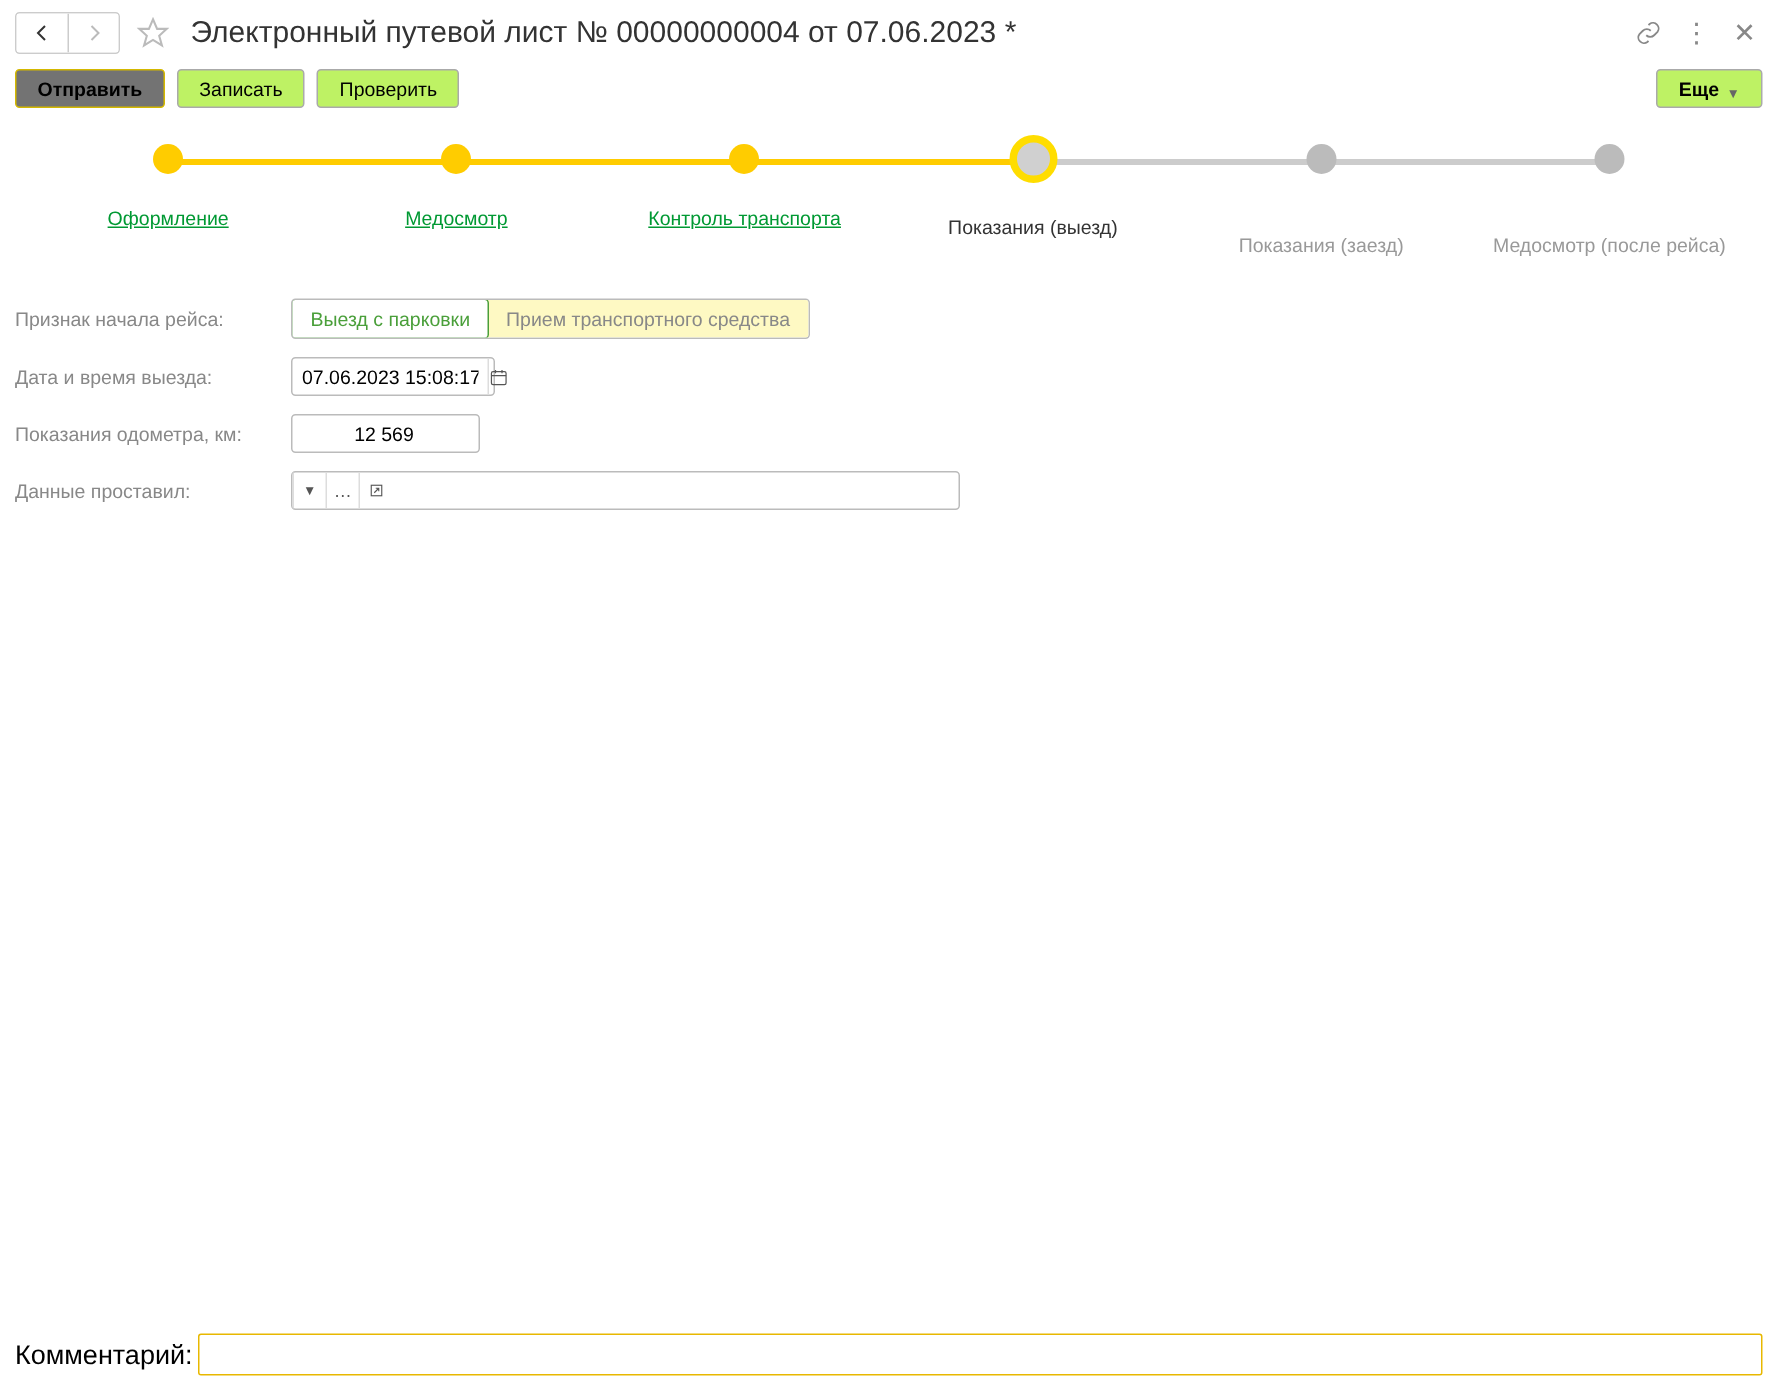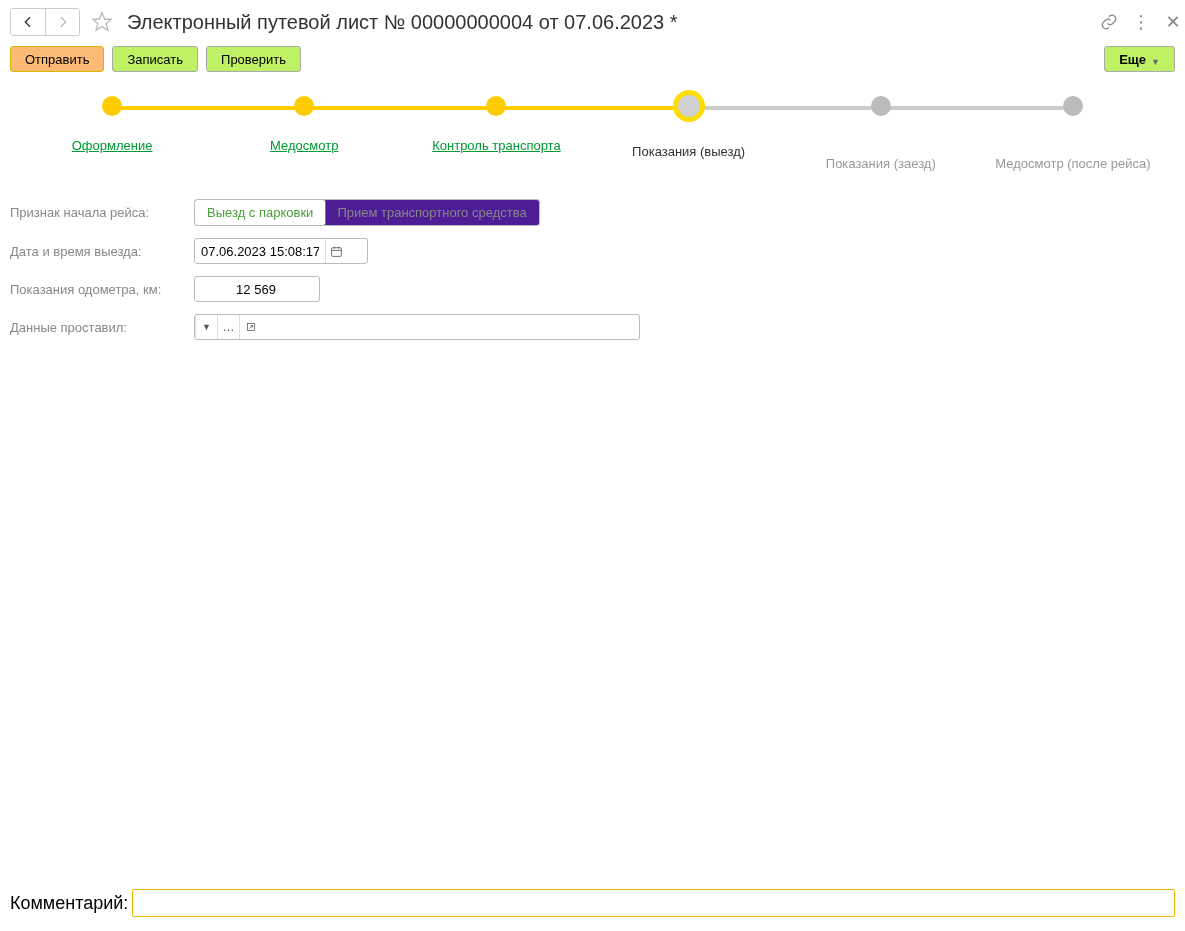--- a/index.html
+++ b/index.html
@@ -8,21 +8,21 @@
       font-size: 13px;
       background: #fff;
       color: #333;
       width: 1185px;
       height: 931px;
       position: relative;
     }
     .header {
       display: flex;
       align-items: center;
-      padding: 8px 2px 6px 10px;
+      padding: 8px 12px 6px 10px;
       gap: 6px;
     }
     .nav-group {
       display: flex;
       border: 1px solid #ccc;
       border-radius: 3px;
       overflow: hidden;
     }
     .nav-btn {
       width: 34px;
@@ -83,23 +83,23 @@
       border: 1px solid #aaa;
       border-radius: 3px;
       background: #bef264;
       cursor: pointer;
       font-size: 13px;
       height: 26px;
       display: flex;
       align-items: center;
     }
     .btn-primary {
-      background: #fdba74;
+      background: #737373;
       border-color: #d4b800;
-      font-weight: 400;
+      font-weight: 700;
     }
     .toolbar-spacer { flex: 1; }
     .btn-more {
       display: flex;
       align-items: flex-end;
       gap: 5px;
       font-weight: bold;
     }
     .btn-more .caret { font-size: 9px; color: #666; }
 
@@ -182,39 +182,39 @@
     }
     .toggle-btn.active {
       color: #4a9f3a;
       border: 1px solid #4a9f3a;
       margin: -1px;
       border-radius: 3px;
       z-index: 1;
       position: relative;
     }
     .toggle-btn.inactive {
-      background: #4c1d95;
+      background: #fef9c3;
       color: #888;
     }
     .input-wrap {
       display: flex;
       border: 1px solid #bbb;
       border-radius: 3px;
       height: 26px;
       background: #fff;
     }
     .input-wrap input {
       border: none;
       outline: none;
       padding: 3px 6px;
       font-size: 13px;
       font-family: inherit;
       background: transparent;
     }
-    .input-wrap.dt { width: 174px; }
+    .input-wrap.dt { width: 136px; }
     .input-wrap.dt input { width: 130px; }
     .input-icon-btn {
       width: 22px;
       display: flex;
       align-items: center;
       justify-content: center;
       border-left: 1px solid #ddd;
       cursor: pointer;
       color: #555;
       font-size: 12px;

